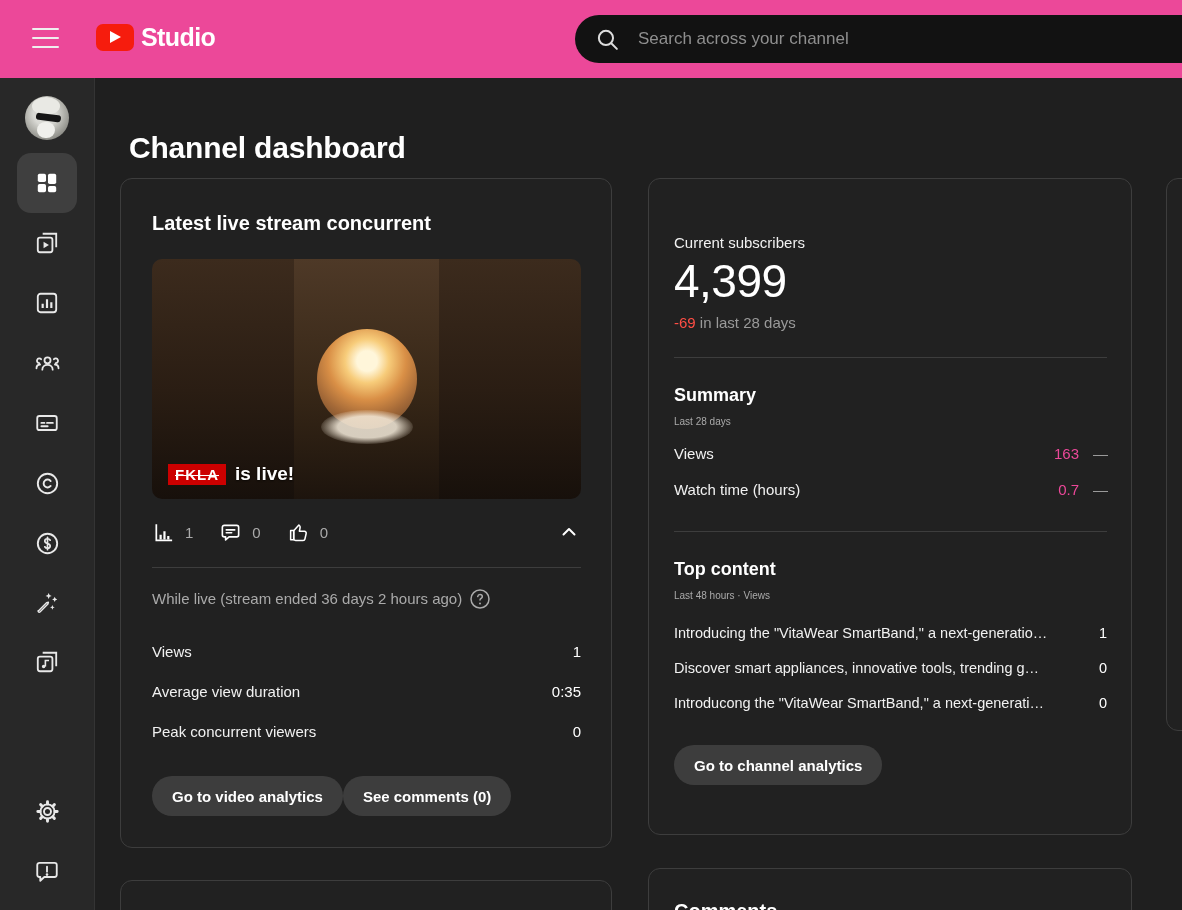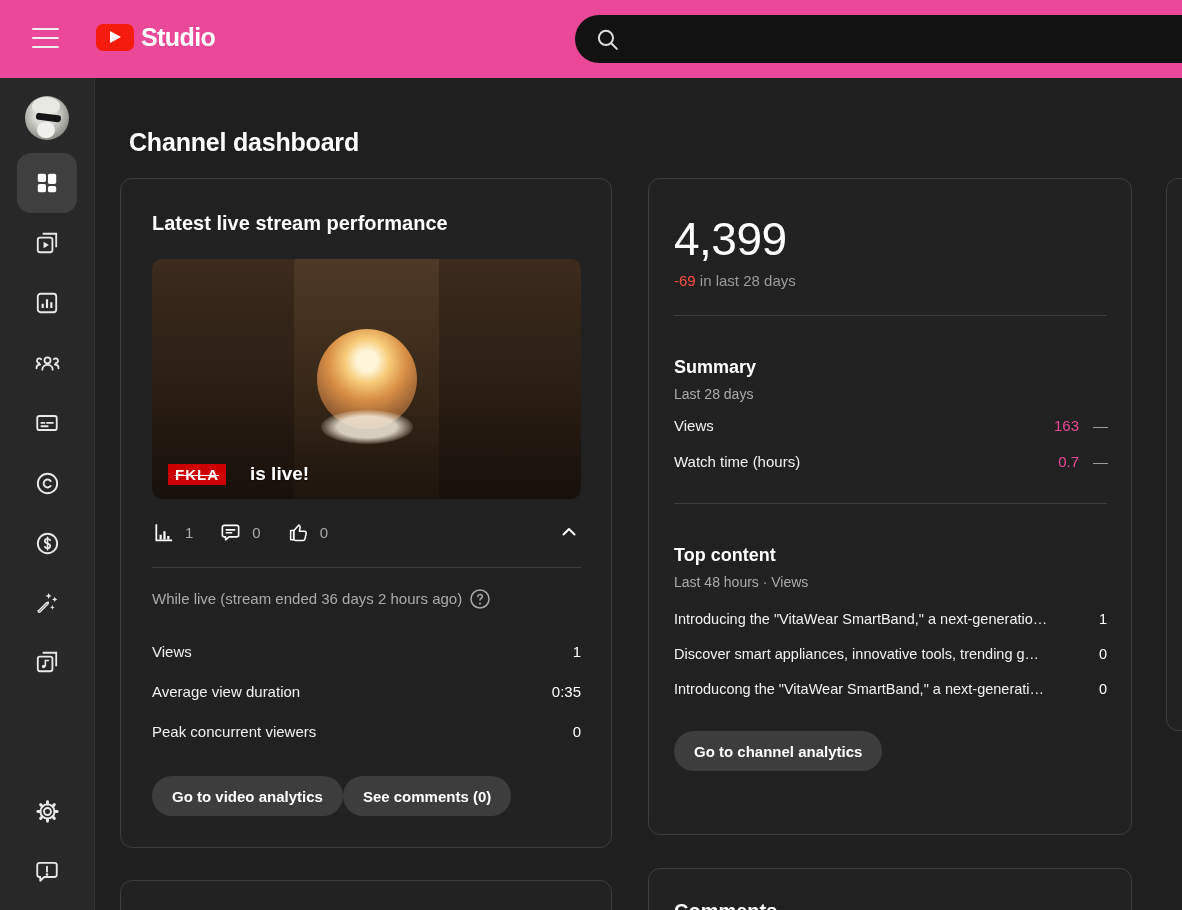--- a/index.html
+++ b/index.html
@@ -28,41 +28,41 @@
     border-right:1px solid #343434; z-index:10; }
   .avatar { position:absolute; left:25px; top:18px; width:44px; height:44px; border-radius:50%; overflow:hidden;
     background:radial-gradient(circle at 45% 40%, #d9d9d4 0 32%, #b9b9b3 50%, #8d8d87 74%, #686862 100%); cursor:pointer; }
   .avatar .hair { position:absolute; left:16%; top:2%; width:64%; height:42%; background:#e9e9e4; border-radius:50%; }
   .avatar .glasses { position:absolute; left:24%; top:40%; width:56%; height:15%; background:#161616; border-radius:3px; transform:rotate(7deg); }
   .avatar .beard { position:absolute; left:28%; top:58%; width:40%; height:38%; background:#f0f0ec; border-radius:50%; }
   .nav-item { position:absolute; left:17px; width:60px; height:60px; border-radius:14px;
     display:flex; align-items:center; justify-content:center; cursor:pointer; }
   .nav-item.selected { background:#3f3f3f; }
   
-  .page-title { position:absolute; left:129px; top:111px; font-size:25px; font-weight:700; letter-spacing:-0.2px; }
+  .page-title { position:absolute; left:129px; top:111px; font-size:30px; font-weight:700; letter-spacing:-0.2px; }
   .card { position:absolute; background:#212121; border:1px solid #3d3d3d; border-radius:12px; }
   .card-1 { left:120px; top:178px; width:492px; height:670px; padding:32px 30px 0 31px; }
   .card-2 { left:648px; top:178px; width:484px; height:657px; padding:32px 24px 0 25px; }
   .card-sliver { left:1166px; top:178px; width:60px; height:553px; }
   .card-bl { left:120px; top:880px; width:492px; height:140px; }
   .card-comments { left:648px; top:868px; width:484px; height:140px; padding:30px 24px 0 25px; }
   .card-title { font-size:20px; font-weight:700; line-height:24px; margin:0; }
   .divider { border-top:1px solid #3d3d3d; height:0; }
   
   .thumb { margin-top:24px; height:240px; border-radius:10px; position:relative; overflow:hidden;
     background:linear-gradient(180deg,#3c2b1d 0%, #2a1d13 55%, #17100b 100%); }
   .thumb .band { position:absolute; left:33%; top:0; width:34%; height:100%;
     background:linear-gradient(180deg,#4e3927 0%, #372717 55%, #1d140d 100%); }
   .thumb .heaven { position:absolute; left:50%; top:50%; transform:translate(-50%,-50%);
     width:100px; height:100px; border-radius:50%;
     background:radial-gradient(circle at 50% 32%, #fff6da 0 12%, #f7cc7a 26%, #d98f46 46%, #a56a38 66%, #6f4a2c 88%, #57391f 100%); }
   .thumb .clouds { position:absolute; left:50%; top:63%; transform:translateX(-50%);
     width:92px; height:34px; border-radius:50%;
     background:radial-gradient(ellipse at 50% 50%, rgba(245,236,220,0.85) 0 45%, rgba(245,236,220,0) 75%); }
-  .live-row { position:absolute; left:16px; bottom:14px; display:flex; align-items:center; gap:24px; }
+  .live-row { position:absolute; left:16px; bottom:14px; display:flex; align-items:center; gap:9px; }
   .live-badge { background:#cc0000; color:#fff; font-weight:700; font-size:15px; padding:2px 7px;
     text-decoration:line-through; letter-spacing:1px; }
   .live-text { font-size:19px; font-weight:700; color:#fff; text-shadow:0 1px 2px rgba(0,0,0,.6); }
   .stats-row { margin-top:18px; height:30px; display:flex; align-items:center; }
   .stat { display:flex; align-items:center; gap:10px; margin-right:26px; }
   .stat .num { color:#aaa; font-size:15px; }
   .collapse { margin-left:auto; cursor:pointer; display:flex; }
   .div1 { margin-top:20px; }
   .period-row { margin-top:20px; display:flex; align-items:center; gap:7px; color:#aaa; font-size:15px; line-height:22px; }
   .metrics { margin-top:21px; }
@@ -71,22 +71,22 @@
   .metric-row .val { color:#fff; }
   .btn-row { margin-top:25px; display:flex; }
   .pill-btn { height:40px; border:none; border-radius:20px; background:#3d3d3d; color:#fff;
     font-size:15px; font-weight:700; padding:0 20px; cursor:pointer; font-family:inherit; }
   
   .subs-label { margin-top:22px; font-size:15px; color:#f1f1f1; line-height:20px; }
   .subs-value { margin-top:2px; font-size:46px; font-weight:400; line-height:52px; letter-spacing:-0.5px; }
   .delta-line { margin-top:6px; font-size:15px; line-height:20px; color:#9a9a9a; }
   .delta-neg { color:#ff4e45; }
   .div2a { margin-top:24px; }
-  .sec-heading { margin-top:40px; font-size:18px; font-weight:700; line-height:22px; }
-  .sec-period { margin-top:7px; font-size:14px; color:#aaa; line-height:18px; }
+  .sec-heading { margin-top:26px; font-size:18px; font-weight:700; line-height:22px; }
+  .sec-period { margin-top:7px; font-size:10px; color:#aaa; line-height:18px; }
   .sum-rows { margin-top:4px; }
   .sum-row { height:36px; display:flex; align-items:center; font-size:15px; }
   .sum-row .lbl { color:#f1f1f1; flex:1; }
   .sum-row .val { color:#ec4899; font-weight:500; }
   .sum-row .trend { color:#9a9a9a; width:14px; text-align:right; margin-left:14px; }
   .div2b { margin-top:24px; }
   .tc-rows { margin-top:10px; }
   .tc-row { height:35px; display:flex; align-items:center; font-size:14.5px; }
   .tc-row .ttl { color:#f1f1f1; flex:1; white-space:nowrap; overflow:hidden; }
   .tc-row .val { color:#fff; margin-left:12px; }
@@ -104,20 +104,21 @@
   </div>
   <div class="logo">
     <div class="logo-play"></div>
     <div class="logo-text">Studio</div>
   </div>
   <div class="searchbox">
     <svg width="25" height="25" viewBox="0 0 24 24">
       <circle cx="10.5" cy="10.5" r="6.8" fill="none" stroke="#dddddd" stroke-width="1.9"></circle>
       <path d="M15.6 15.6 L21 21" stroke="#dddddd" stroke-width="1.9" stroke-linecap="round"></path>
     </svg>
+    <input type="text" placeholder="Search across your channel" style="">
   </div>
 </div>
 
 <div class="sidebar">
   <div class="avatar">
     <div class="hair"></div>
       <div class="glasses"></div>
       <div class="beard"></div>
   </div>
 
@@ -209,21 +210,21 @@
       <path d="M5 4.5 h14 a2 2 0 0 1 2 2 v9 a2 2 0 0 1-2 2 H9.5 L5.8 21 v-3.5 H5 a2 2 0 0 1-2-2 v-9 a2 2 0 0 1 2-2z" stroke-linejoin="round"></path>
       <path d="M12 8 v4.6" stroke-linecap="round"></path>
       <circle cx="12" cy="15.3" r="1.2" fill="#e9e9e9" stroke="none"></circle>
     </svg>
   </div>
 </div>
 
 <h1 class="page-title">Channel dashboard</h1>
 
 <div class="card card-1">
-  <h2 class="card-title">Latest live stream performance</h2>
+  <h2 class="card-title">Latest live stream concurrent</h2>
 
   <div class="thumb">
     <div class="band"></div>
     <div class="heaven"></div>
     <div class="clouds"></div>
     <div class="live-row">
       <span class="live-badge">FKLA</span>
       <span class="live-text">is live!</span>
     </div>
   </div>
@@ -284,20 +285,21 @@
   </div>
 
   <div class="btn-row">
     <button class="pill-btn">Go to video analytics</button>
     <button class="pill-btn">See comments (0)</button>
   </div>
 </div>
 
 <div class="card card-2">
 
+  <div class="subs-label">Current subscribers</div>
   <div class="subs-value">4,399</div>
   <div class="delta-line"><span class="delta-neg">-69</span><span> in last 28 days</span></div>
 
   <div class="divider div2a"></div>
 
   <div class="sec-heading">Summary</div>
   <div class="sec-period">Last 28 days</div>
 
   <div class="sum-rows">
     <div class="sum-row">

